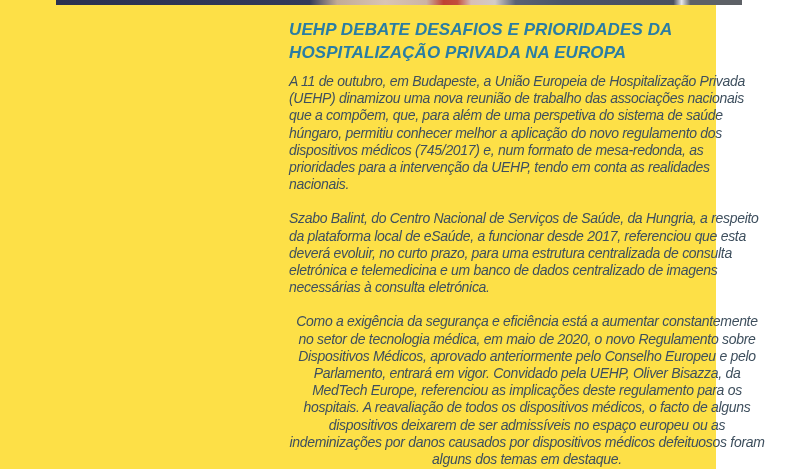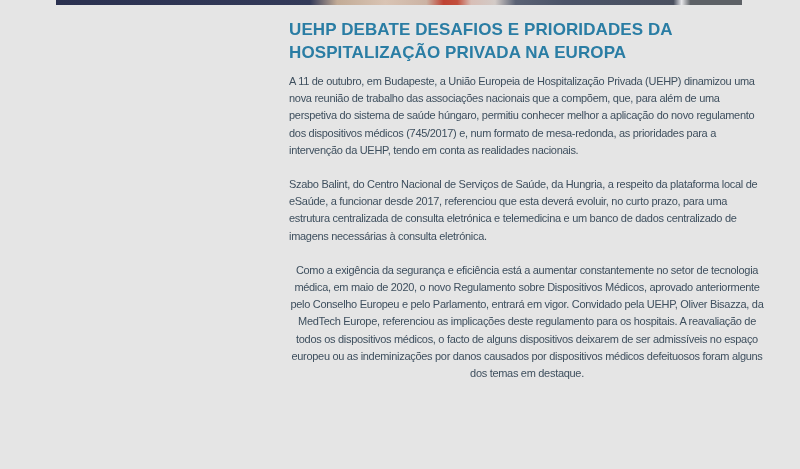--- a/index.html
+++ b/index.html
@@ -6,23 +6,24 @@
     margin: 0;
     padding: 0;
     width: 800px;
     height: 469px;
     background: #ffffff;
     overflow: hidden;
     font-family: "Liberation Sans", "DejaVu Sans", sans-serif;
   }
   .page {
     position: relative;
-    width: 800px;
+    width: 716px;
     height: 469px;
-    background: #e5e5e5;
+    background: #fde047;
+    font-style: italic;
   }
   
   .photo-strip {
     position: absolute;
     left: 56px;
     top: 0;
     width: 686px;
     height: 5px;
     background: #2b3150; 
   }
@@ -35,21 +36,21 @@
   .article h1 {
     margin: 0 0 9px 0;
     font-size: 17px;
     font-weight: bold;
     line-height: 23px;
     letter-spacing: 0.1px;
     color: var(--title-color, #2a7da4);
   }
   .article p {
     margin: 0 0 17px 0;
-    font-size: 11px;
+    font-size: 14px;
     letter-spacing: -0.3px;
     line-height: 17.2px;
     color: var(--body-color, #3e4f5e);
   }
   .article p:last-child { margin-bottom: 0; text-align: center; }
 </style>
 </head>
 <body style="background: rgb(255, 255, 255);">
 
 <div class="page">

